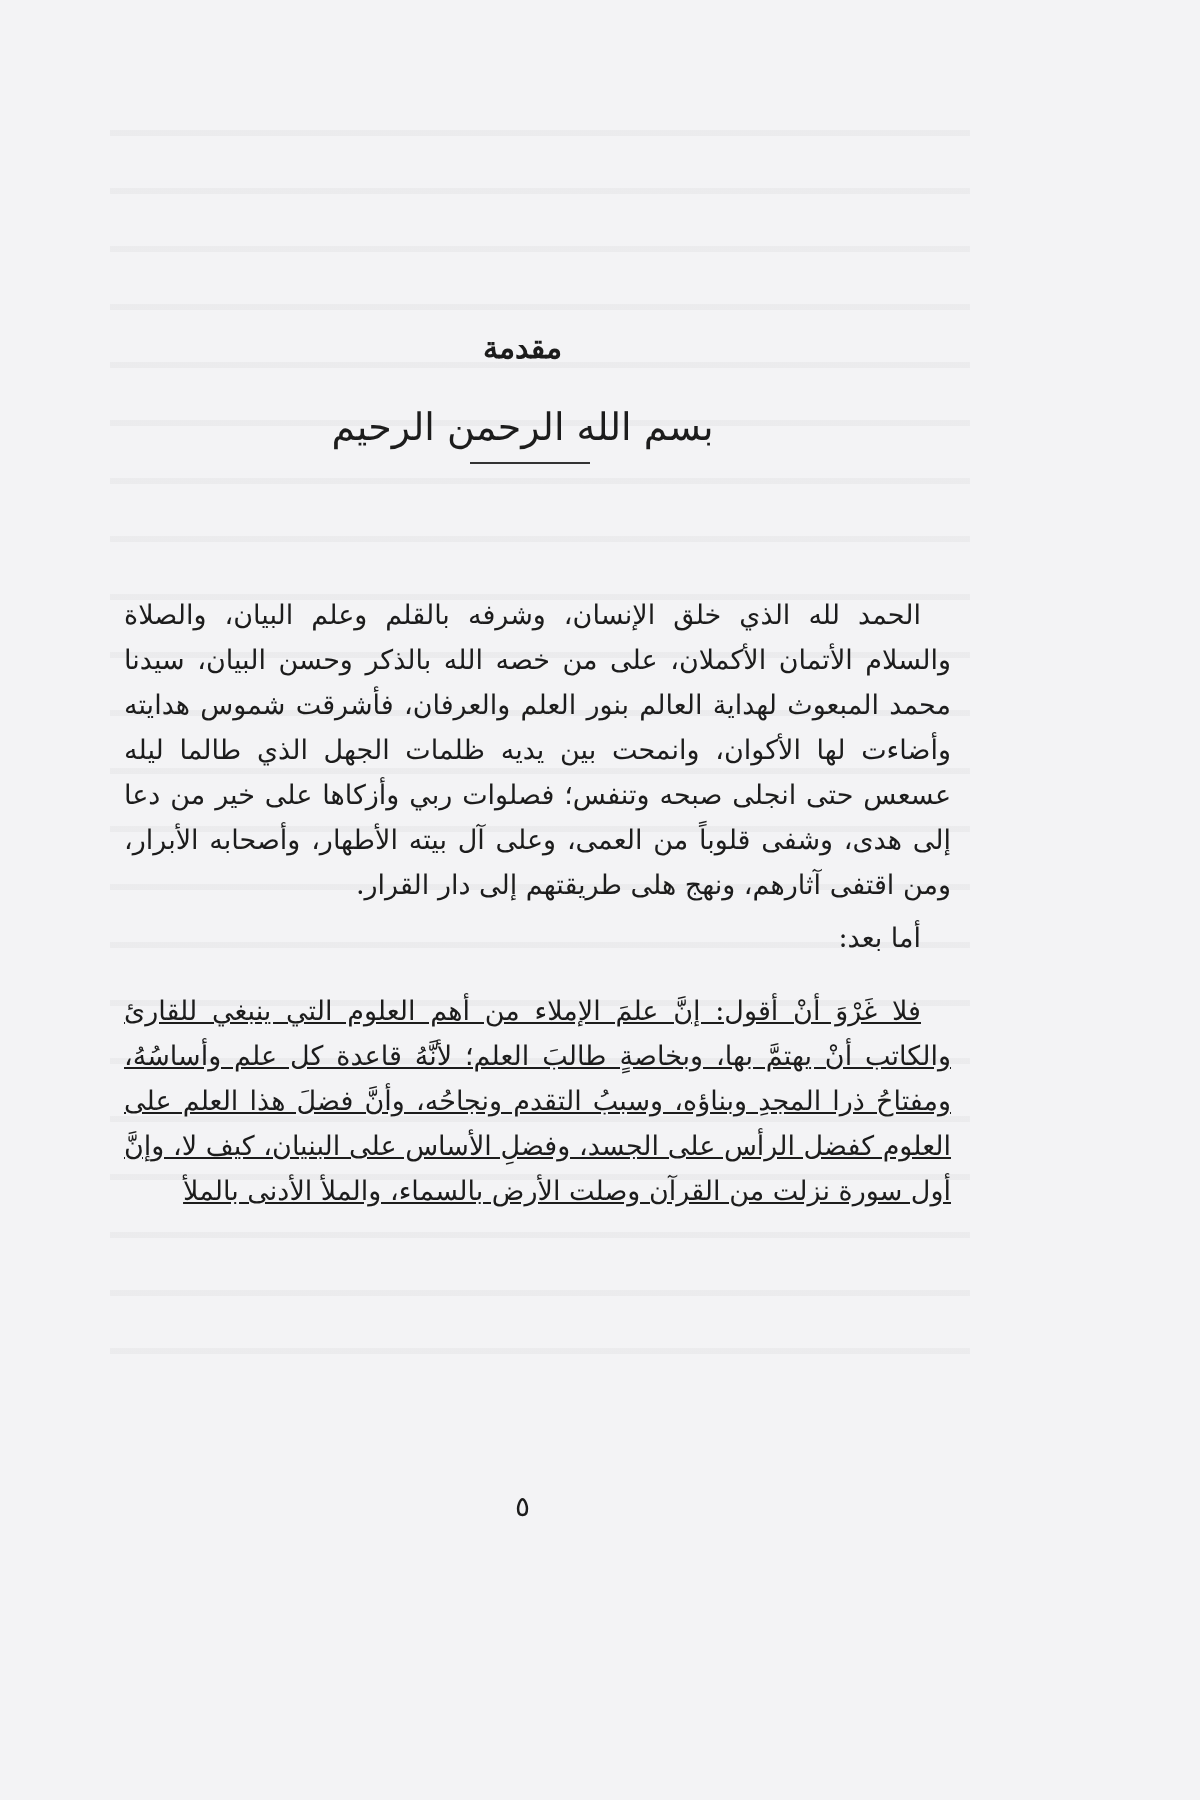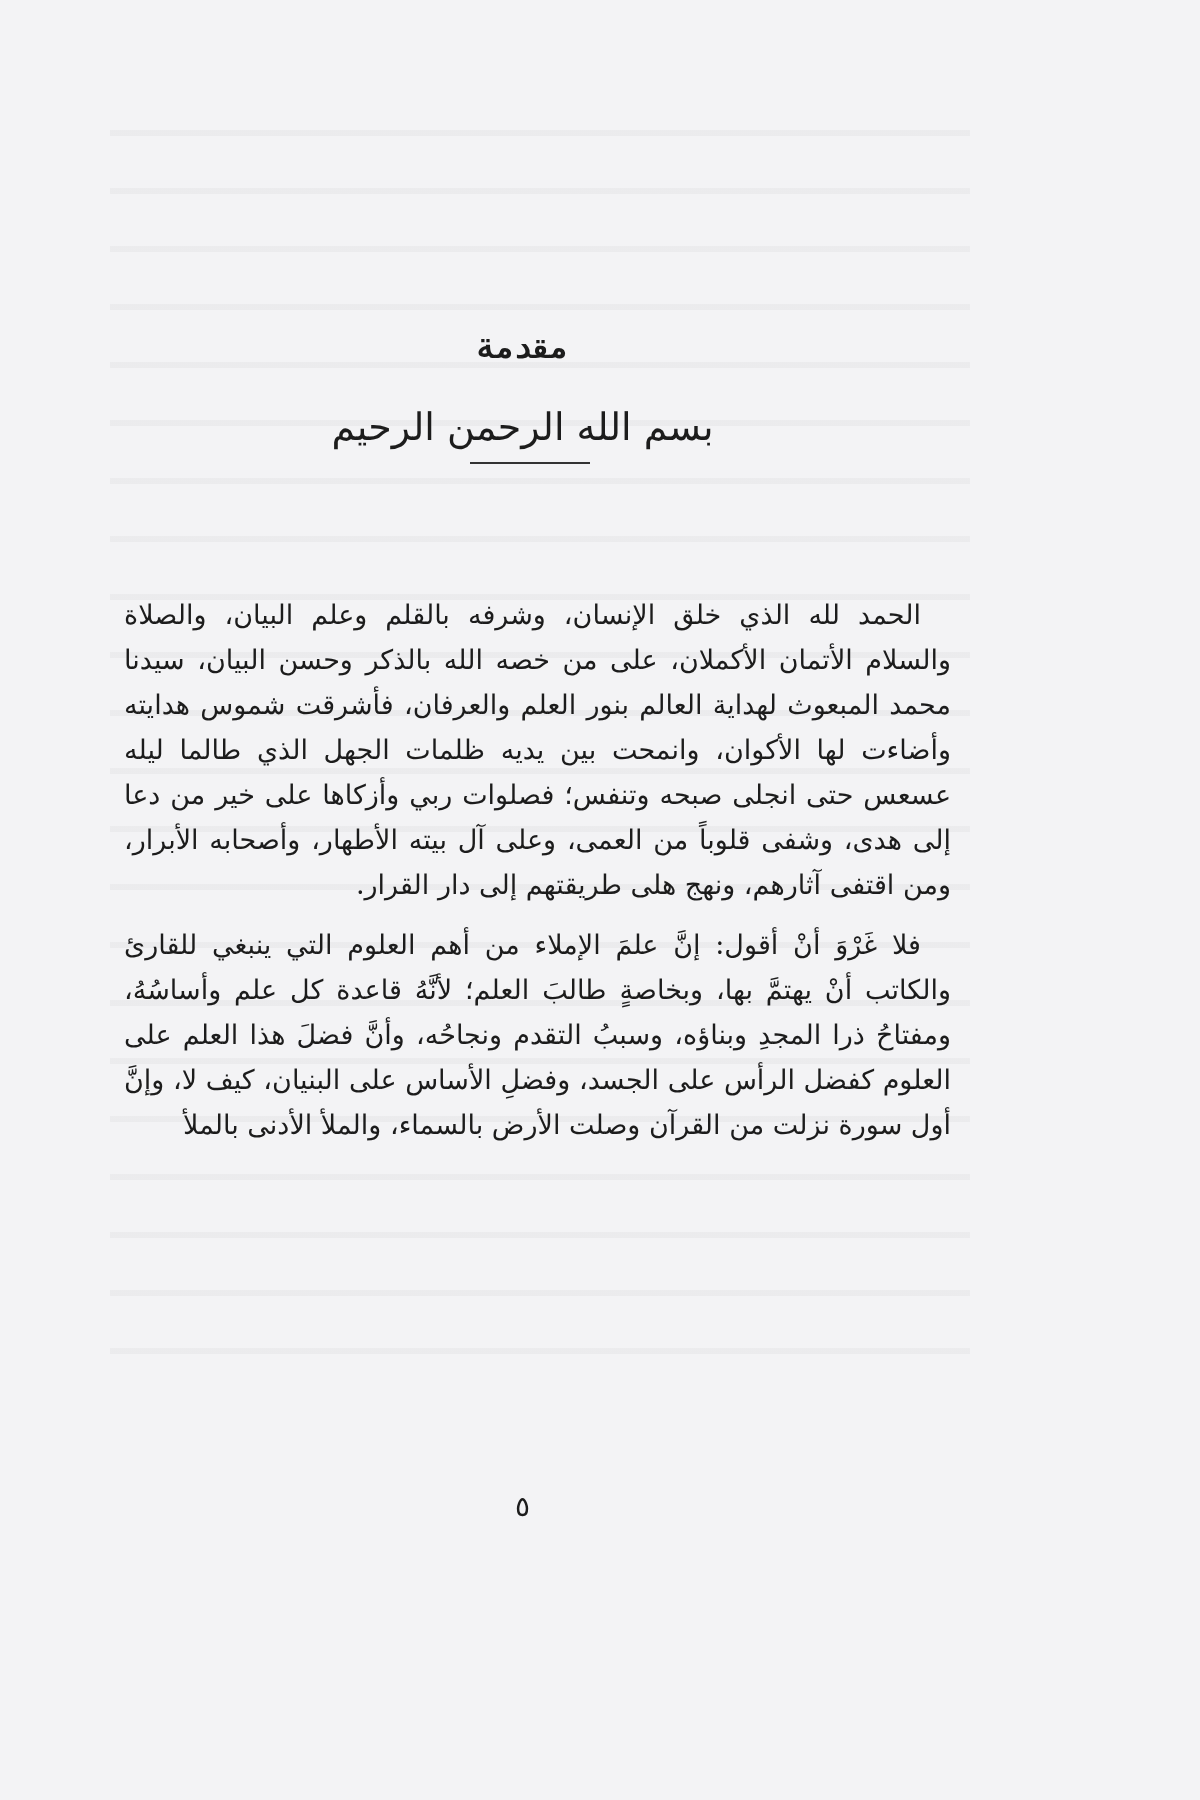--- a/index.html
+++ b/index.html
@@ -12,49 +12,50 @@
     position: relative;
   }
   .page { position: absolute; inset: 0; }
   .bleed {
     position: absolute; left: 110px; top: 90px; width: 860px; height: 1300px;
     background: repeating-linear-gradient(180deg, transparent 0 40px, rgba(0,0,0,0.035) 40px 46px, transparent 46px 58px);
     opacity: 0.9;
   }
   .title {
     position: absolute; top: 330px; left: 0; width: 1045px;
-    text-align: center; font-family: Liberation Mono, monospace;
+    text-align: center; font-family: Liberation Serif, serif;
     font-weight: bold; font-size: 30px; direction: rtl;
   }
   .basmala {
     position: absolute; top: 405px; left: 0; width: 1045px; text-align: center;
     font-size: 38px; direction: rtl; letter-spacing: 2px;
   }
   .basmala-line {
     position: absolute; top: 462px; left: 470px; width: 120px; height: 2px; background: #333;
   }
   .body {
     position: absolute; left: 124px; top: 592px; width: 827px;
     direction: rtl; text-align: justify; text-align-last: right;
     font-size: 27px; line-height: 45px;
   }
   .body p { margin: 0; text-indent: 30px; }
   .body p.note { margin-top: 8px; }
-  .body p.after { margin-top: 15px; }
+  .body p.after { margin-top: 28px; text-decoration: underline; }
   .pageno {
     position: absolute; top: 1490px; left: 0; width: 1045px; text-align: center;
     font-size: 28px; direction: rtl;
   }
 </style>
 </head>
 <body>
 
 <div class="page">
   <div class="bleed"></div>
   <div class="title">مقدمة</div>
   <div class="basmala">بسم الله الرحمن الرحيم</div>
   <div class="basmala-line"></div>
   <div class="body">
     <p>الحمد لله الذي خلق الإنسان، وشرفه بالقلم وعلم البيان، والصلاة والسلام الأتمان الأكملان، على من خصه الله بالذكر وحسن البيان، سيدنا محمد المبعوث لهداية العالم بنور العلم والعرفان، فأشرقت شموس هدايته وأضاءت لها الأكوان، وانمحت بين يديه ظلمات الجهل الذي طالما ليله عسعس حتى انجلى صبحه وتنفس؛ فصلوات ربي وأزكاها على خير من دعا إلى هدى، وشفى قلوباً من العمى، وعلى آل بيته الأطهار، وأصحابه الأبرار، ومن اقتفى آثارهم، ونهج هلى طريقتهم إلى دار القرار.</p>
+    <p class="note">أما بعد:</p>
     <p class="after">فلا غَرْوَ أنْ أقول: إنَّ علمَ الإملاء من أهم العلوم التي ينبغي للقارئ والكاتب أنْ يهتمَّ بها، وبخاصةٍ طالبَ العلم؛ لأنَّهُ قاعدة كل علم وأساسُهُ، ومفتاحُ ذرا المجدِ وبناؤه، وسببُ التقدم ونجاحُه، وأنَّ فضلَ هذا العلم على العلوم كفضل الرأس على الجسد، وفضلِ الأساس على البنيان، كيف لا، وإنَّ أول سورة نزلت من القرآن وصلت الأرض بالسماء، والملأ الأدنى بالملأ</p>
   </div>
   <div class="pageno">٥</div>
 </div>
 
 </body></html>

